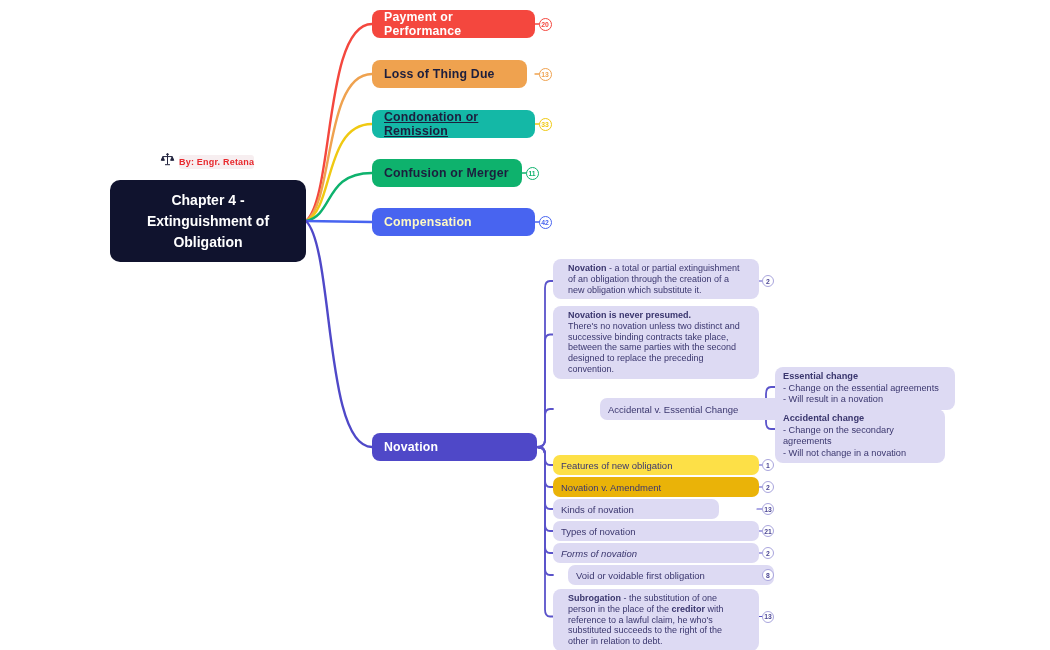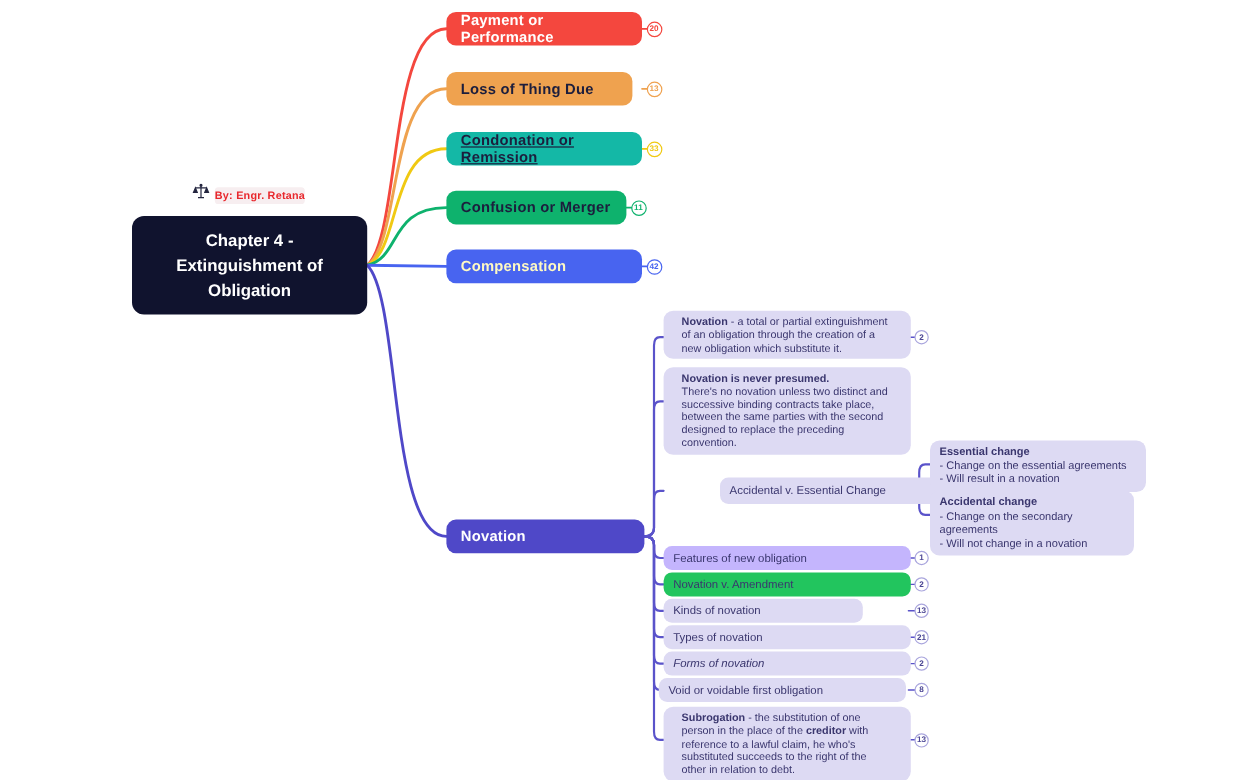--- a/index.html
+++ b/index.html
@@ -125,27 +125,27 @@
       <div class="node sub" style="left: 775px; top: 367px; width: 180px; min-height: 32px; background: rgb(221, 218, 243); color: rgb(58, 54, 110);">
         <div class="t">Essential change</div>
         <div>- Change on the essential agreements</div>
         <div>- Will result in a novation</div>
       </div>
       <div class="node sub" style="left: 775px; top: 409px; width: 170px; min-height: 32px; background: rgb(221, 218, 243); color: rgb(58, 54, 110);">
         <div class="t">Accidental change</div>
         <div>- Change on the secondary agreements</div>
         <div>- Will not change in a novation</div>
       </div>
-      <div class="node pill" style="left: 553px; top: 455px; width: 206px; height: 20px; background: #c4b5fd; color: rgb(58, 54, 110);">
+      <div class="node pill" style="left: 553px; top: 455px; width: 206px; height: 20px; background: #fde047; color: rgb(58, 54, 110);">
         <span>Features of new obligation</span>
       </div>
       <div class="badge" style="left: 762px; top: 459px; width: 12px; height: 12px; border: 1px solid rgb(169, 165, 221); color: rgb(75, 70, 148); font-size: 6.8px;">
         <span>1</span>
       </div>
-      <div class="node pill" style="left: 553px; top: 477px; width: 206px; height: 20px; background: #22c55e; color: rgb(58, 54, 110);">
+      <div class="node pill" style="left: 553px; top: 477px; width: 206px; height: 20px; background: #eab308; color: rgb(58, 54, 110);">
         <span>Novation v. Amendment</span>
       </div>
       <div class="badge" style="left: 762px; top: 481px; width: 12px; height: 12px; border: 1px solid rgb(169, 165, 221); color: rgb(75, 70, 148); font-size: 6.8px;">
         <span>2</span>
       </div>
       <div class="node pill" style="left: 553px; top: 499px; width: 166px; height: 20px; background: rgb(221, 218, 243); color: rgb(58, 54, 110);">
         <span>Kinds of novation</span>
       </div>
       <div class="badge" style="left: 762px; top: 503px; width: 12px; height: 12px; border: 1px solid rgb(169, 165, 221); color: rgb(75, 70, 148); font-size: 6.8px;">
         <span>13</span>
@@ -155,21 +155,21 @@
       </div>
       <div class="badge" style="left: 762px; top: 525px; width: 12px; height: 12px; border: 1px solid rgb(169, 165, 221); color: rgb(75, 70, 148); font-size: 6.8px;">
         <span>21</span>
       </div>
       <div class="node pill" style="left: 553px; top: 543px; width: 206px; height: 20px; background: rgb(221, 218, 243); color: rgb(58, 54, 110); font-style: italic;">
         <span>Forms of novation</span>
       </div>
       <div class="badge" style="left: 762px; top: 547px; width: 12px; height: 12px; border: 1px solid rgb(169, 165, 221); color: rgb(75, 70, 148); font-size: 6.8px;">
         <span>2</span>
       </div>
-      <div class="node pill" style="left: 549px; top: 565px; width: 206px; height: 20px; background: rgb(221, 218, 243); color: rgb(58, 54, 110);">
+      <div class="node pill" style="left: 568px; top: 565px; width: 206px; height: 20px; background: rgb(221, 218, 243); color: rgb(58, 54, 110);">
         <span>Void or voidable first obligation</span>
       </div>
       <div class="badge" style="left: 762px; top: 569px; width: 12px; height: 12px; border: 1px solid rgb(169, 165, 221); color: rgb(75, 70, 148); font-size: 6.8px;">
         <span>8</span>
       </div>
       <div class="node block" style="left: 553px; top: 589px; width: 206px; min-height: 51px; background: rgb(221, 218, 243); color: rgb(58, 54, 110);"><span class="b">Subrogation</span><span> - the substitution of one person in the place of the </span><span class="b">creditor</span><span> with reference to a lawful claim, he who's substituted succeeds to the right of the other in relation to debt.</span></div>
       <div class="badge" style="left: 762px; top: 610.5px; width: 12px; height: 12px; border: 1px solid rgb(169, 165, 221); color: rgb(75, 70, 148); font-size: 6.8px;">
         <span>13</span>
       </div>
     </div>

